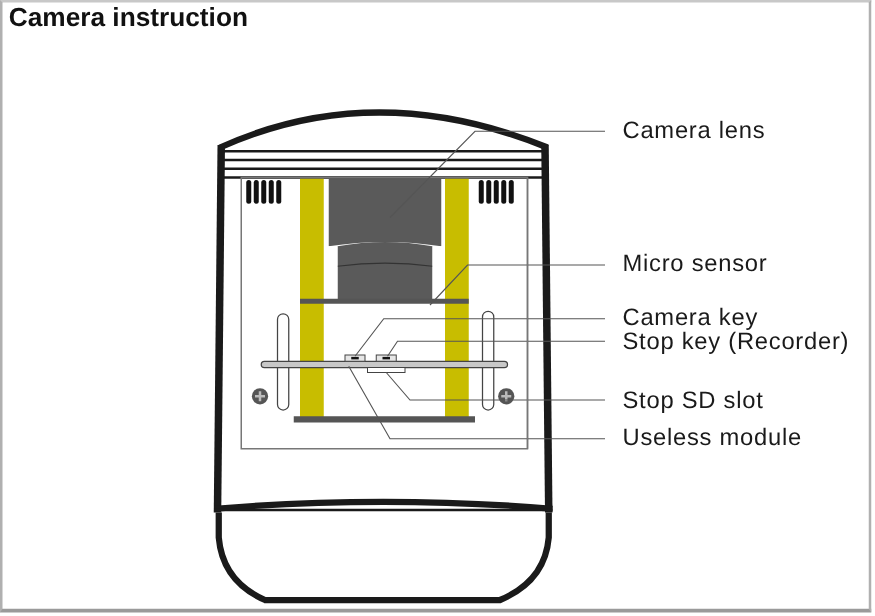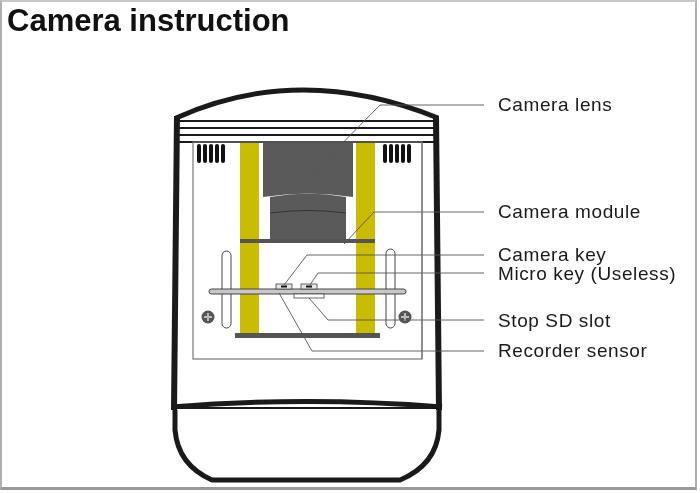--- a/index.html
+++ b/index.html
@@ -11,21 +11,21 @@
   .frame {
     position: absolute; left: 0; top: 0; width: 697px; height: 490px;
     border-top: 2px solid #c8c8c8;
     border-left: 2px solid #b0b0b0;
     border-right: 2px solid #b0b0b0;
     border-bottom: 3px solid #9a9a9a;
     box-sizing: border-box;
   }
   .title {
     position: absolute; left: 7px; top: 3px;
-    font-size: 31px; font-weight: bold; color: #111;
+    font-size: 21px; font-weight: bold; color: #111;
     letter-spacing: 0px;
   }
   svg.diagram { position: absolute; left: 0; top: 0; }
   .label {
     position: absolute; left: 498px;
     font-size: 19px; color: #1a1a1a; letter-spacing: 0.6px;
     white-space: nowrap;
   }
 </style>
 </head>
@@ -117,17 +117,17 @@
     <polyline points="344,244 374,212 484,212"></polyline>
     <polyline points="284,285 307,255 484,255"></polyline>
     <polyline points="310,285 318,273 484,273"></polyline>
     <polyline points="309,298 328,320 484,320"></polyline>
     <polyline points="279,293 312,351 484,351"></polyline>
   </g>
   <line x1="422" y1="142" x2="422" y2="359" stroke="#777" stroke-width="1.2"></line>
 </svg>
 
 <div class="label" style="top:94px">Camera lens</div>
-<div class="label" style="top:201px">Camera module</div>
+<div class="label" style="top:201px">Micro sensor</div>
 <div class="label" style="top:244px">Camera key</div>
-<div class="label" style="top:263px">Micro key (Useless)</div>
+<div class="label" style="top:263px">Stop key (Recorder)</div>
 <div class="label" style="top:310px">Stop SD slot</div>
-<div class="label" style="top:340px">Recorder sensor</div>
+<div class="label" style="top:340px">Useless module</div>
 
 </body></html>

